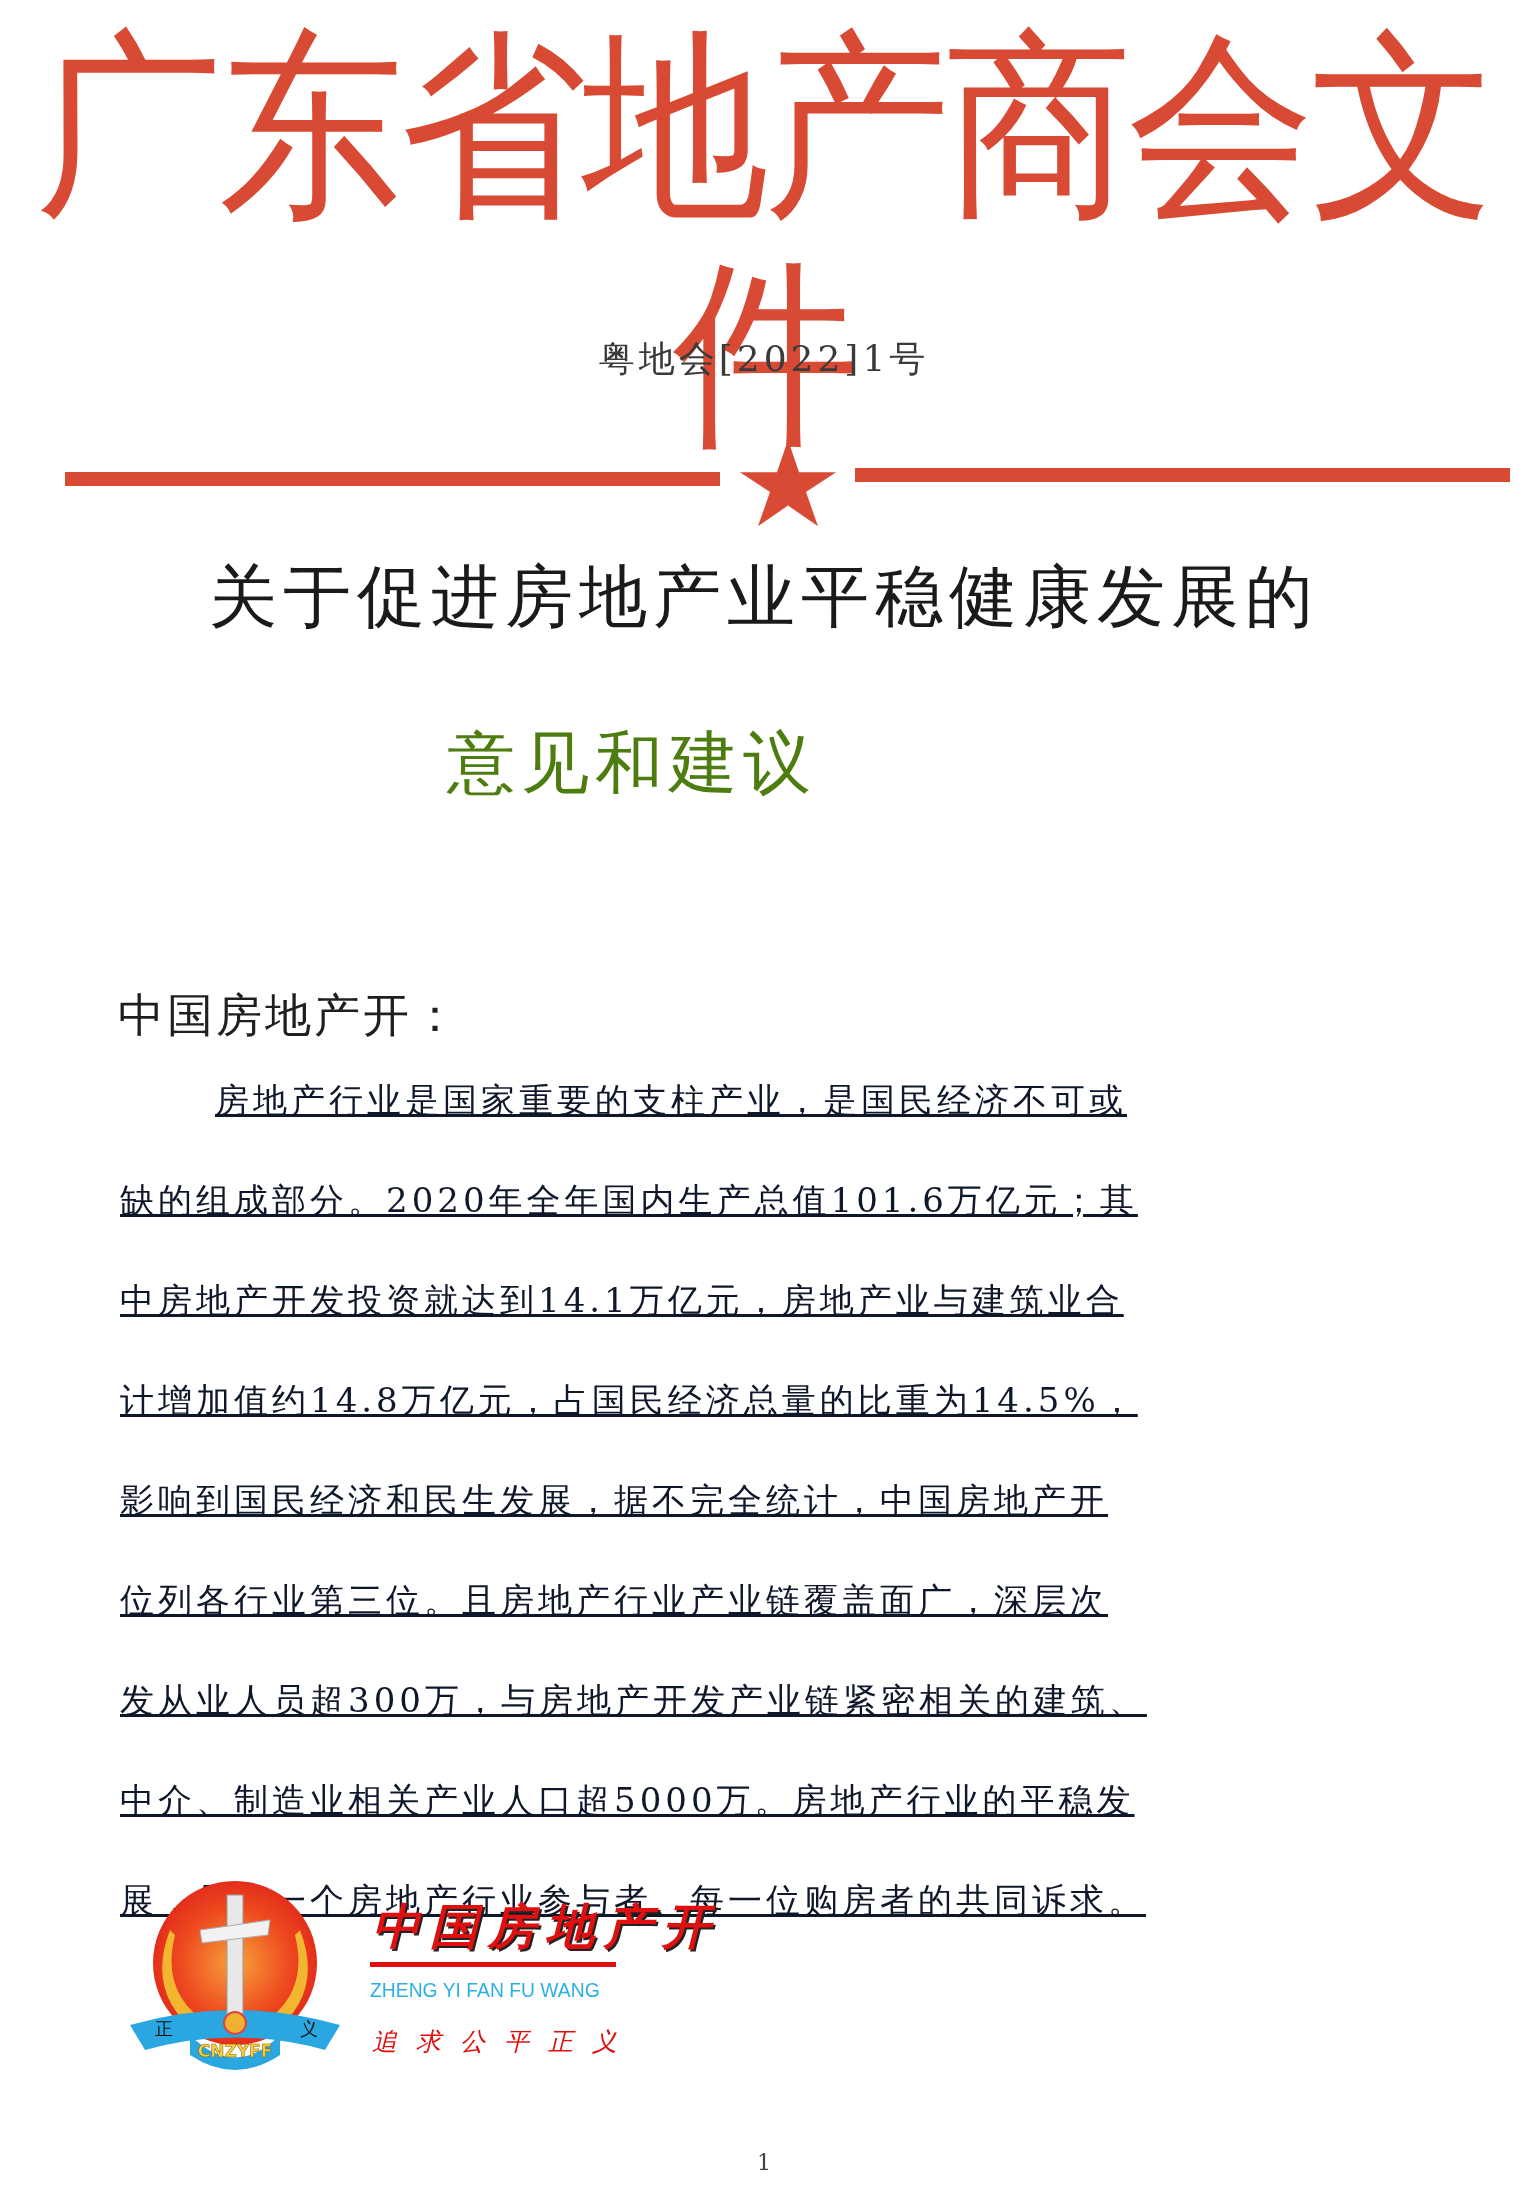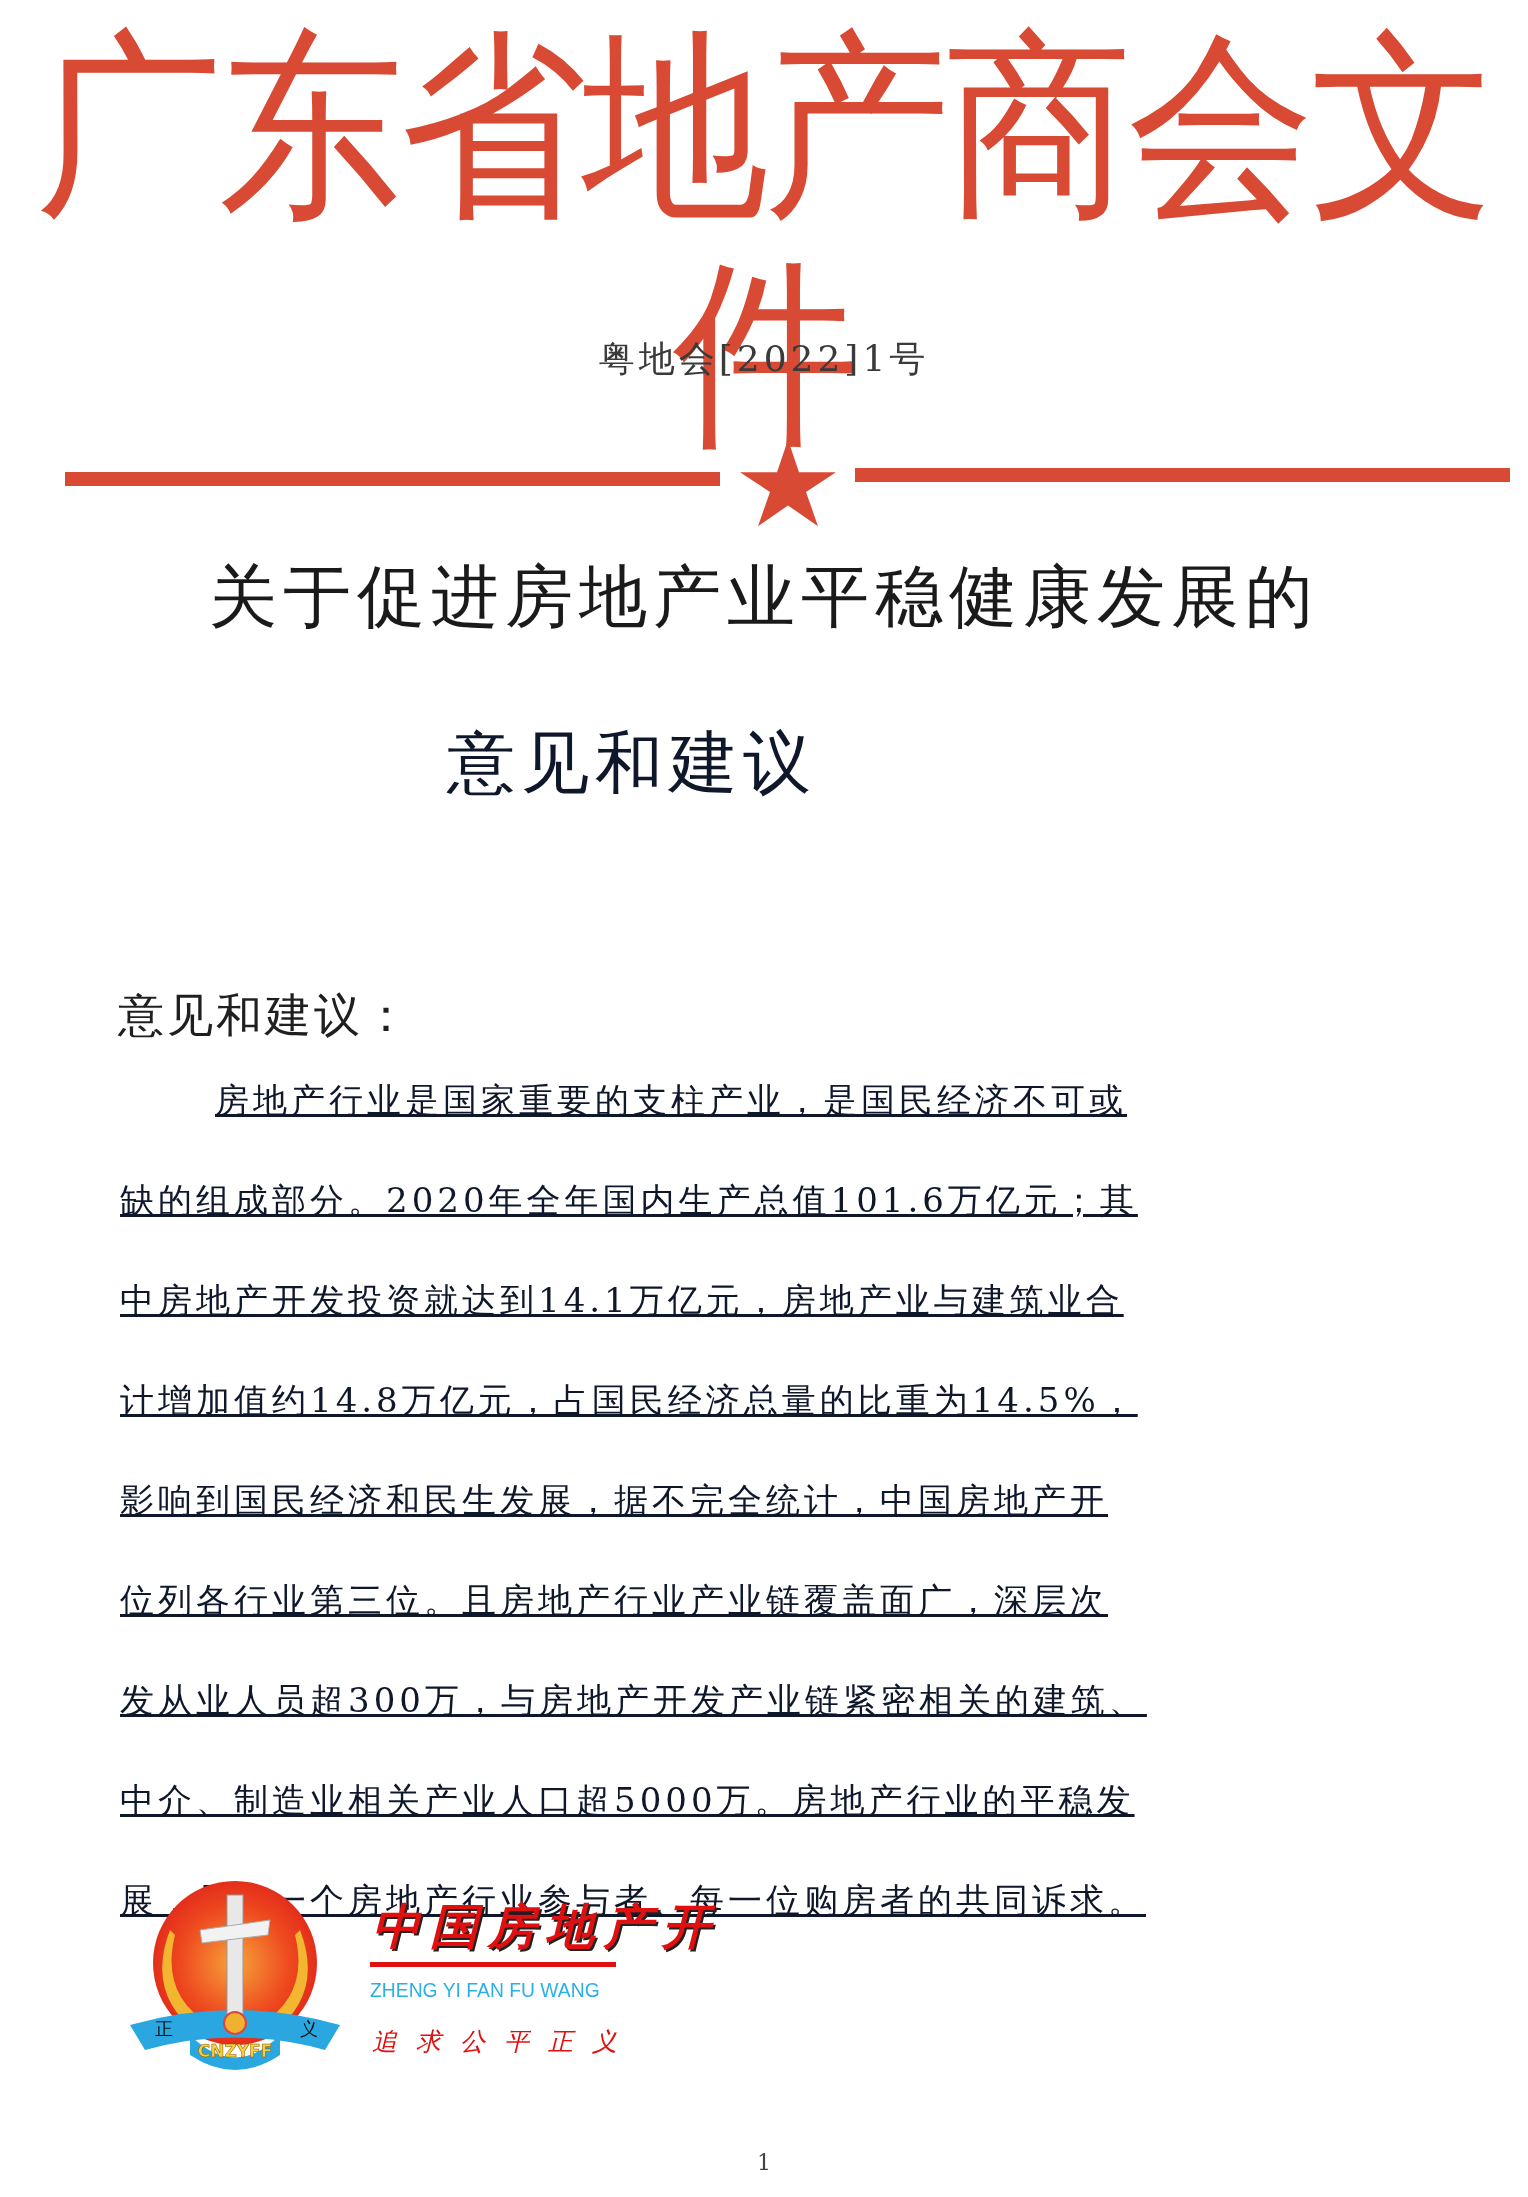--- a/index.html
+++ b/index.html
@@ -7,21 +7,21 @@
          font-family:"DejaVu Serif", "Liberation Serif", serif; color:#2a2a2a; }
   .abs { position:absolute; }
   .letterhead { left:0; top:30px; width:1528px; text-align:center;
     font-family:"DejaVu Serif", serif; font-size:186px; line-height:210px; color:#d84a33;
     letter-spacing:-4px; font-weight:normal; transform:scaleY(1.08); }
   .docno { left:0; top:335px; width:1528px; text-align:center; font-size:36px; color:#3a3a3a; letter-spacing:4px; }
   .rule-l { left:65px; top:472px; width:655px; height:14px; background:#d84a33; }
   .rule-r { left:855px; top:468px; width:655px; height:14px; background:#d84a33; }
   .star { left:738px; top:438px; width:100px; height:90px; }
   .title1 { left:0; top:552px; width:1528px; text-align:center; font-size:68px; color:#1a1a1a; letter-spacing:6px; }
-  .title2 { left:0; top:718px; width:1264px; text-align:center; font-size:68px; color:#0f172a; letter-spacing:6px; }
+  .title2 { left:0; top:718px; width:1264px; text-align:center; font-size:68px; color:#4d7c0f; letter-spacing:6px; }
   .salute { left:118px; top:985px; font-size:46px; color:#1f1f1f; letter-spacing:3px; }
   .para { left:120px; top:1060px; width:1345px; }
   .para .line { height:100px; font-size:34px; line-height:80px; color:#0f172a; letter-spacing:4px; white-space:nowrap;text-decoration:underline; }
   .para .line.indent { padding-left:95px; }
   .logo { left:130px; top:1875px; width:210px; height:200px; }
   .logo-name { left:372px; top:1895px; font-size:48px; font-weight:bold; color:#e01010;
     letter-spacing:10px; font-style:italic; text-shadow:2px 2px 0 #222; }
   .logo-bar { left:370px; top:1962px; width:246px; height:5px; background:#e01010; }
   .logo-pinyin { left:370px; top:1978px; font-family:"Liberation Sans", sans-serif; font-size:21px; color:#2ab0e6; letter-spacing:0px; transform:scaleX(0.92); transform-origin:left; }
   .logo-slogan { left:372px; top:2025px; font-family:"DejaVu Sans", sans-serif; font-size:25px; color:#e01010; letter-spacing:19px;font-style:italic; }
@@ -36,21 +36,21 @@
 
 <div class="abs rule-l"></div>
 <svg class="abs star" viewBox="0 0 100 100" preserveAspectRatio="none">
   <polygon points="50,2 61,38 98,38 68,60 80,98 50,75 20,98 32,60 2,38 39,38" fill="#d84a33"></polygon>
 </svg>
 <div class="abs rule-r"></div>
 
 <div class="abs title1">关于促进房地产业平稳健康发展的</div>
 <div class="abs title2">意见和建议</div>
 
-<div class="abs salute">意见和建议：</div>
+<div class="abs salute">中国房地产开：</div>
 
 <div class="abs para">
   <div class="line indent">房地产行业是国家重要的支柱产业，是国民经济不可或</div>
   <div class="line">缺的组成部分。2020年全年国内生产总值101.6万亿元；其</div>
   <div class="line">中房地产开发投资就达到14.1万亿元，房地产业与建筑业合</div>
   <div class="line">计增加值约14.8万亿元，占国民经济总量的比重为14.5%，</div>
   <div class="line">影响到国民经济和民生发展，据不完全统计，中国房地产开</div>
   <div class="line">位列各行业第三位。且房地产行业产业链覆盖面广，深层次</div>
   <div class="line">发从业人员超300万，与房地产开发产业链紧密相关的建筑、</div>
   <div class="line">中介、制造业相关产业人口超5000万。房地产行业的平稳发</div>

